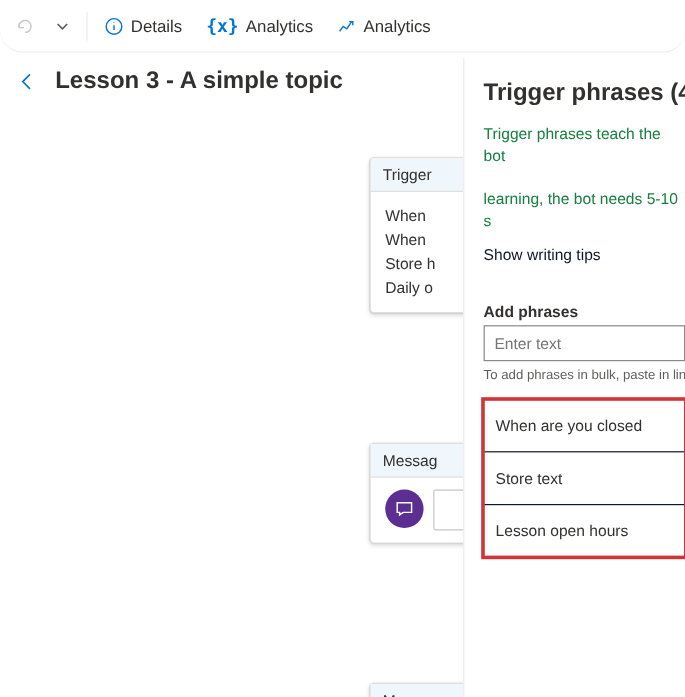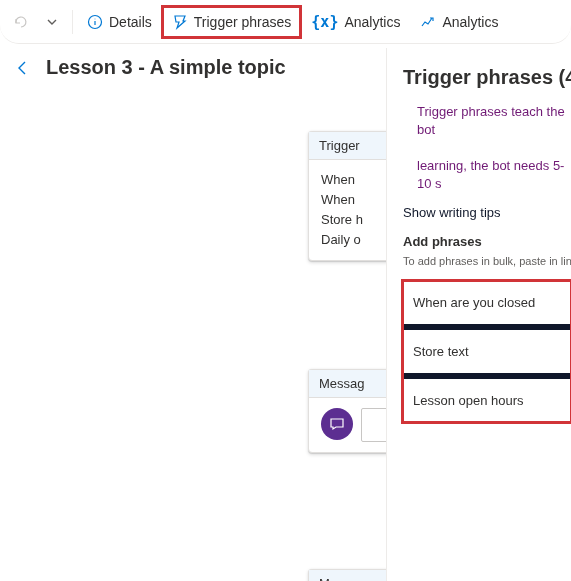--- a/index.html
+++ b/index.html
@@ -25,27 +25,27 @@
     .card { position:absolute; left:308px; width:260px; background:#fff; border:1px solid #e1dfdd; border-radius:4px; box-shadow:0 1.6px 3.6px rgba(0,0,0,.13),0 .3px 0.9px rgba(0,0,0,.11); }
     .card-hdr { background:#eff6fc; padding:6px 10px; font-size:13px; color:#323130; border-bottom:1px solid #e1dfdd; }
     .card-body { padding:10px 12px; font-size:13px; line-height:20px; color:#323130; }
     .msg-card { display:flex; align-items:flex-start; gap:8px; }
     .msg-icon { width:32px; height:32px; border-radius:50%; background:#5c2e91; display:flex; align-items:center; justify-content:center; color:#fff; flex-shrink:0; }
     .msg-box { flex:1; border:1px solid #c8c6c4; height:34px; border-radius:2px; }
 
     
     .right-panel { position:absolute; top:48px; right:0; width:185px; height:533px; background:#fff; border-left:1px solid #edebe9; padding:18px 0 0 16px; overflow:hidden; }
     .rp-title { font-size:20px; font-weight:600; margin-bottom:14px; white-space:nowrap; }
-    .rp-desc { font-size:13px; color:#701a75; line-height:18px;margin-left:14px; }
+    .rp-desc { font-size:13px; color:#15803d; line-height:18px; }
     .rp-link { color:#0f172a; font-size:13px; cursor:pointer; display:inline-block; margin:12px 0 14px 0; }
-    .rp-label { font-size:13px; font-weight:600; margin-bottom:4px; }
+    .rp-label { font-size:13px; font-weight:600; margin-bottom:4px;margin-top:18px; }
     .rp-input { width:100%; border:1px solid #8a8886; height:30px; padding:0 8px; font-size:13px; font-family:inherit; }
     .rp-hint { font-size:11px; color:#605e5c; margin:6px 0 14px 0; white-space:nowrap; }
     .phrase-list { outline:3px solid #d13438; outline-offset:-1px; }
-    .phrase-item { padding:14px 10px; font-size:13px; color:#323130; border-bottom:6px solid #0f172a; cursor:pointer; white-space:nowrap; }
+    .phrase-item { padding:14px 10px; font-size:13px; color:#323130; border-bottom:1px solid #0f172a; cursor:pointer; white-space:nowrap; }
     .phrase-item:last-child { border-bottom:none; }
   </style>
 </head>
 <body>
 
 <div class="toolbar">
   <div class="tb-icon-btn disabled">
     <svg width="16" height="16" viewBox="0 0 16 16" fill="none" stroke="currentColor" stroke-width="1.2">
         <path d="M4 9 A5 5 0 1 1 9 13"></path>
         <path d="M4 5v4h4"></path>
@@ -58,28 +58,20 @@
   </div>
   <div class="tb-sep"></div>
   <div class="tb-item">
     <span class="ic">
       <svg width="16" height="16" viewBox="0 0 16 16" fill="none" stroke="currentColor" stroke-width="1.2">
           <circle cx="8" cy="8" r="6.5"></circle>
           <path d="M8 7v4M8 4.8v.4"></path>
         </svg>
     </span>
     <span>Details</span>
-  </div>
-  <div class="tb-item active">
-    <span class="ic">
-      <svg width="16" height="16" viewBox="0 0 16 16" fill="none" stroke="currentColor" stroke-width="1.2">
-          <path d="M3 2h10l-2 5h2l-8 7 2-6H4z"></path>
-        </svg>
-    </span>
-    <span>Trigger phrases</span>
   </div>
   <div class="tb-item var">
     <span class="ic">{x}</span>
     <span>Analytics</span>
   </div>
   <div class="tb-item">
     <span class="ic">
       <svg width="16" height="16" viewBox="0 0 16 16" fill="none" stroke="currentColor" stroke-width="1.2">
           <path d="M2 12l3-4 3 2 4-6"></path>
           <path d="M10 4h3v3"></path>
@@ -128,19 +120,20 @@
 
 <div class="right-panel">
   <div class="rp-title">Trigger phrases (4)</div>
   <div class="rp-desc">
     <span>Trigger phrases teach the bot</span><br>
     <br>
     <span>learning, the bot needs 5-10 s</span>
   </div>
   <a class="rp-link">Show writing tips</a>
   <div class="rp-label">Add phrases</div>
+  <input class="rp-input" placeholder="Enter text" style="">
   <div class="rp-hint">To add phrases in bulk, paste in line-separ</div>
   <div class="phrase-list">
     <div class="phrase-item">When are you closed</div>
     <div class="phrase-item">Store text</div>
     <div class="phrase-item">Lesson open hours</div>
   </div>
 </div>
 
 </body></html>

